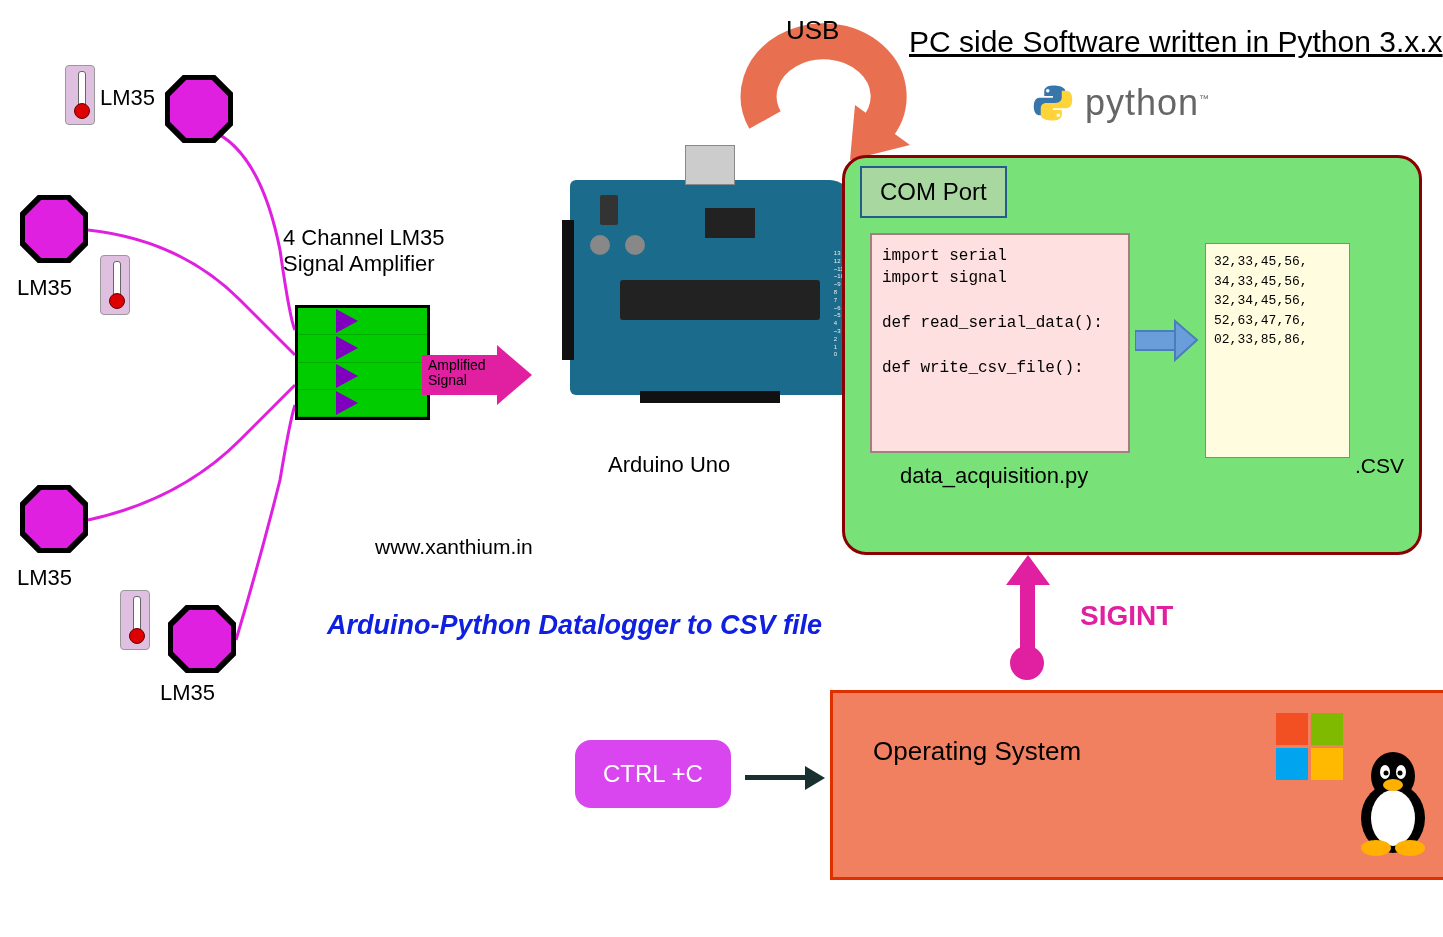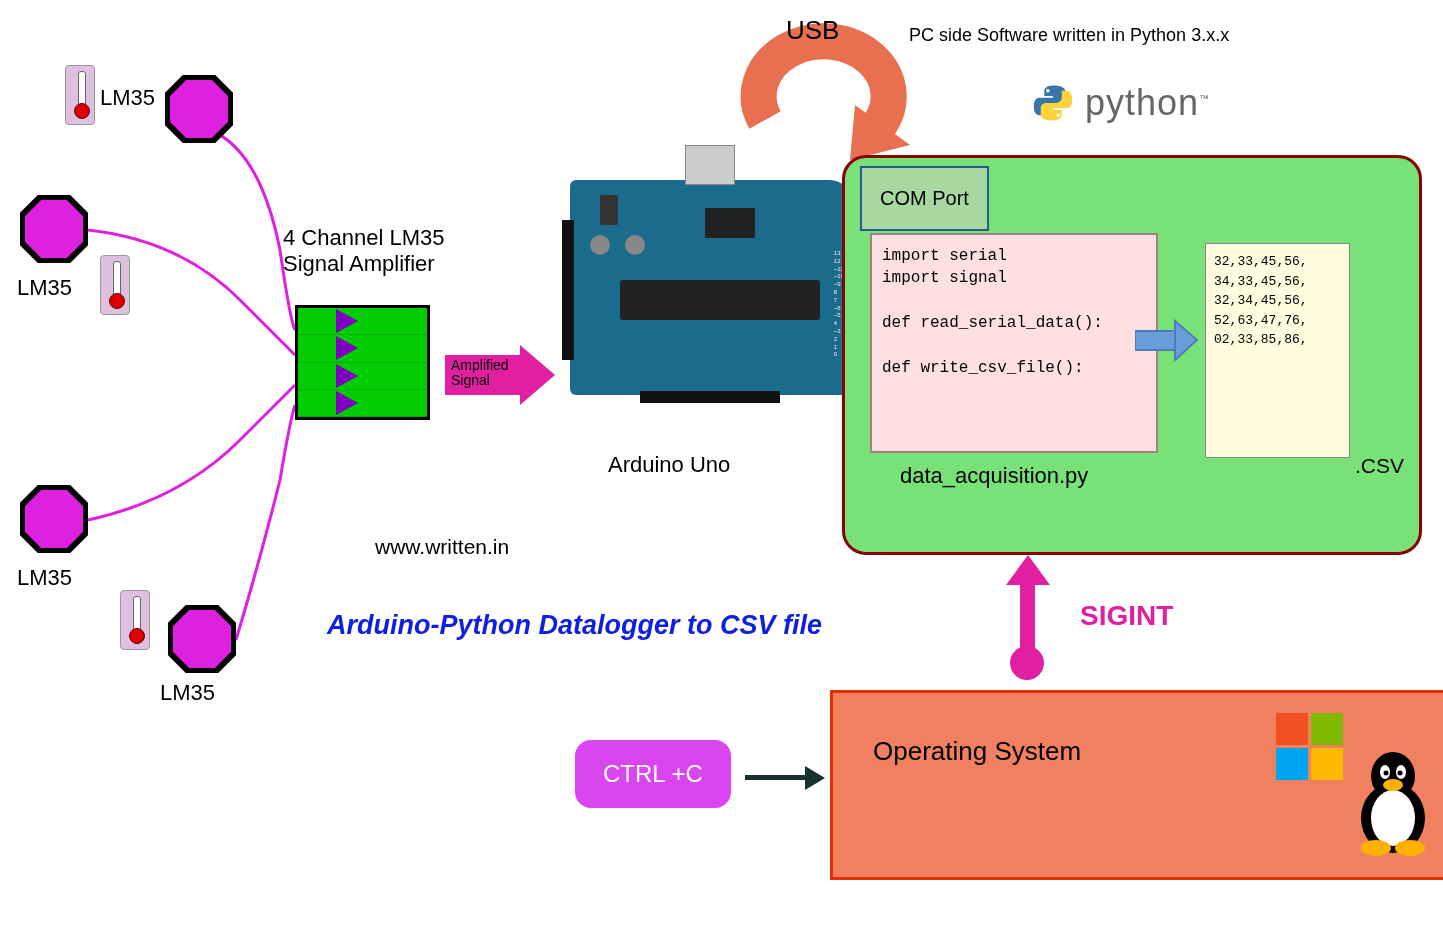--- a/index.html
+++ b/index.html
@@ -150,22 +150,22 @@
     .green-panel {
       position: absolute;
       background: #78e278;
       border: 3px solid #8b0000;
       border-radius: 24px;
     }
     .com-port {
       position: absolute;
       background: #a8d8a0;
       border: 2px solid #245c8c;
-      padding: 19px 18px;
-      font-size: 20px;
+      padding: 10px 18px;
+      font-size: 24px;
     }
     .code-box {
       position: absolute;
       background: #ffe0e0;
       border: 2px solid #a08080;
       padding: 10px;
       font-family: 'Courier New', monospace;
       font-size: 16px;
       line-height: 1.4;
       white-space: pre;
@@ -316,21 +316,21 @@
       <div class="amp-tri"></div>
     </div>
   <div class="amp-row">
       <div class="amp-tri"></div>
     </div>
   <div class="amp-row">
       <div class="amp-tri"></div>
     </div>
 </div>
 
-<div class="arrow-pink" style="left:445px; top:355px;">
+<div class="arrow-pink" style="left:422px; top:355px;">
   <div class="arrow-pink-body"></div>
   <div class="arrow-pink-head"></div>
   <div class="abs" style="top:3px; left:6px; font-size:14px; color:#000; line-height:1.1;">
     <span>Amplified</span><br>
     <span>Signal</span>
   </div>
 </div>
 
 <div class="arduino" style="left:570px; top:180px;">
   <div class="arduino-usb"></div>
@@ -358,35 +358,35 @@
   <div class="abs" style="top:28px; left:135px; width:50px; height:30px; background:#222;"></div>
 </div>
 <div class="label" style="left:608px; top:452px;">Arduino Uno</div>
 
 <svg class="abs" style="left:735px; top:10px;" width="190" height="160">
   <path d="M 30 110 A 65 55 0 1 1 140 120" stroke="#e87050" stroke-width="36" fill="none"></path>
   <polygon points="120,95 175,135 115,150" fill="#e87050"></polygon>
 </svg>
 <div class="label" style="left:786px; top:15px; font-size:26px;">USB</div>
 
-<div class="label" style="left:909px; top:25px; font-size:18px;">PC side Software written in Python 3.x.x</div>
+<div class="label" style="left:909px; top:25px; font-size:30px;text-decoration:underline;">PC side Software written in Python 3.x.x</div>
 
 <svg class="abs" style="left:1032px; top:82px;" width="42" height="42" viewBox="0 0 48 48">
   <path d="M 24 4 C 14 4 14 10 14 10 L 14 16 L 24 16 L 24 18 L 8 18 C 8 18 2 18 2 28 C 2 38 8 38 8 38 L 14 38 L 14 30 C 14 30 14 24 22 24 L 32 24 C 32 24 38 24 38 18 L 38 10 C 38 10 38 4 24 4 Z" fill="#3776ab"></path>
   <circle cx="18" cy="10" r="2" fill="#fff"></circle>
   <path d="M 24 44 C 34 44 34 38 34 38 L 34 32 L 24 32 L 24 30 L 40 30 C 40 30 46 30 46 20 C 46 10 40 10 40 10 L 34 10 L 34 18 C 34 18 34 24 26 24 L 16 24 C 16 24 10 24 10 30 L 10 38 C 10 38 10 44 24 44 Z" fill="#ffd43b"></path>
   <circle cx="30" cy="38" r="2" fill="#fff"></circle>
 </svg>
 <div class="abs" style="left:1085px; top:82px; font-size:36px; color:#666; letter-spacing:1px;">
   <span>python</span><sup style="font-size:10px;">™</sup>
 </div>
 
 <div class="green-panel" style="left:842px; top:155px; width:580px; height:400px;">
   <div class="com-port" style="left:15px; top:8px;">COM Port</div>
-  <div class="code-box" style="left:25px; top:75px; width:288px; height:220px;">import serial
+  <div class="code-box" style="left:25px; top:75px; width:260px; height:220px;">import serial
 import signal
 
 def read_serial_data():
 
 def write_csv_file():</div>
   <div class="label" style="left:55px; top:305px; font-size:22px;">data_acquisition.py</div>
 
   <svg class="abs" style="left:290px; top:160px;" width="65" height="45">
     <rect x="0" y="13" width="40" height="19" fill="#6a9edb" stroke="#4a7ebb" stroke-width="2"></rect>
     <polygon points="40,3 62,22 40,42" fill="#6a9edb" stroke="#4a7ebb" stroke-width="2"></polygon>
@@ -432,13 +432,13 @@
   </svg>
 </div>
 
 <div class="ctrl-box" style="left:575px; top:740px;">CTRL +C</div>
 
 <div class="dark-arrow-line" style="left:745px; top:775px; width:60px;"></div>
 <div class="dark-arrow-head" style="left:805px; top:766px;"></div>
 
 <div class="title-text" style="left:285px; top:610px;margin-left:42px;">Arduino-Python Datalogger to CSV file</div>
 
-<div class="label" style="left:375px; top:535px; font-size:21px;">www.written.in</div>
+<div class="label" style="left:375px; top:535px; font-size:21px;">www.xanthium.in</div>
 
 </body></html>

